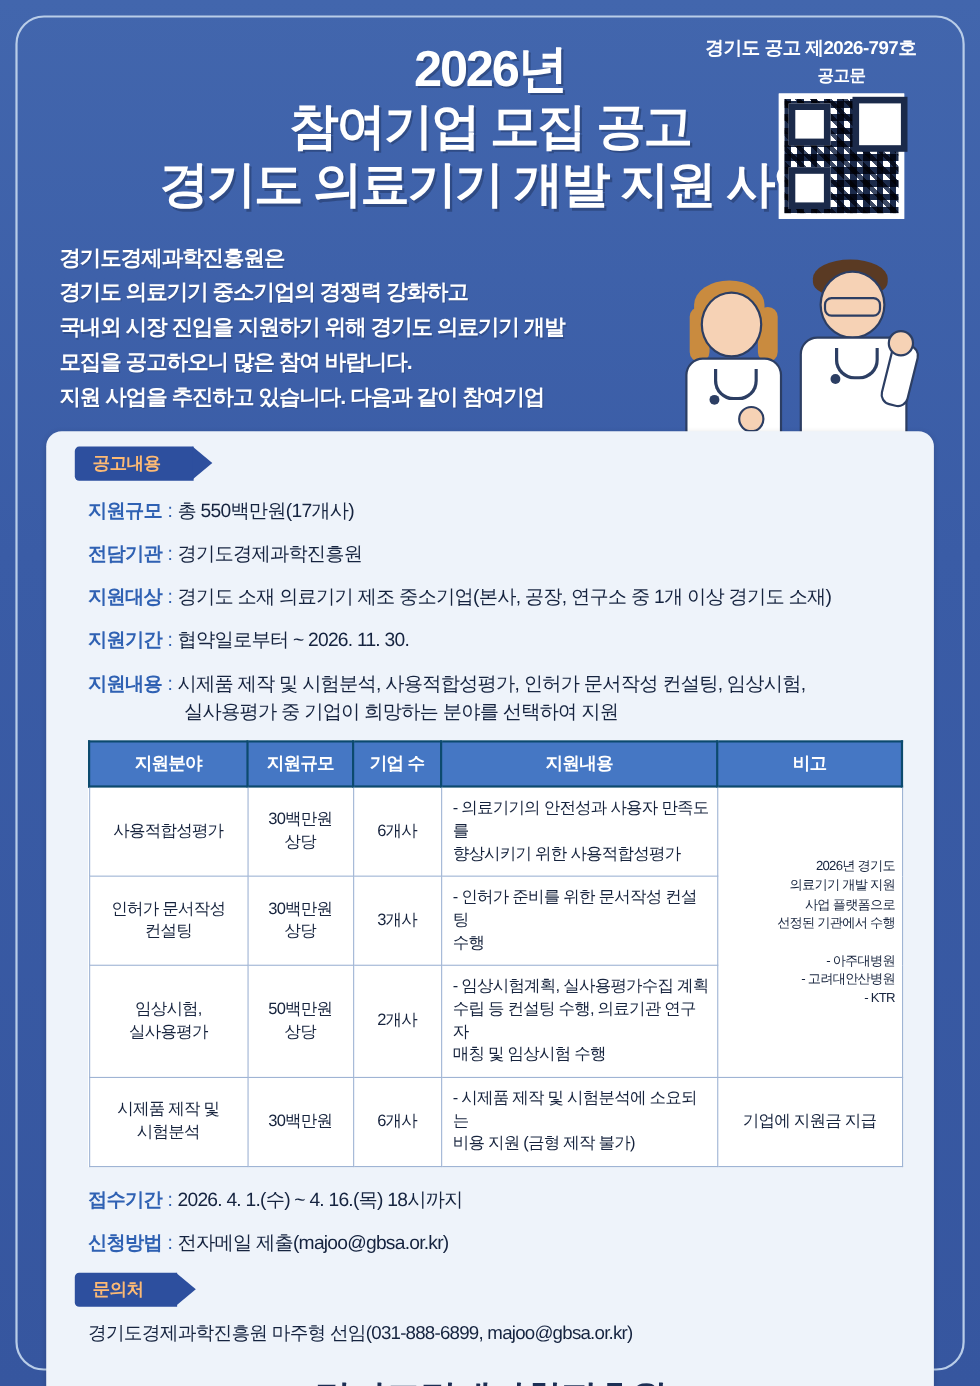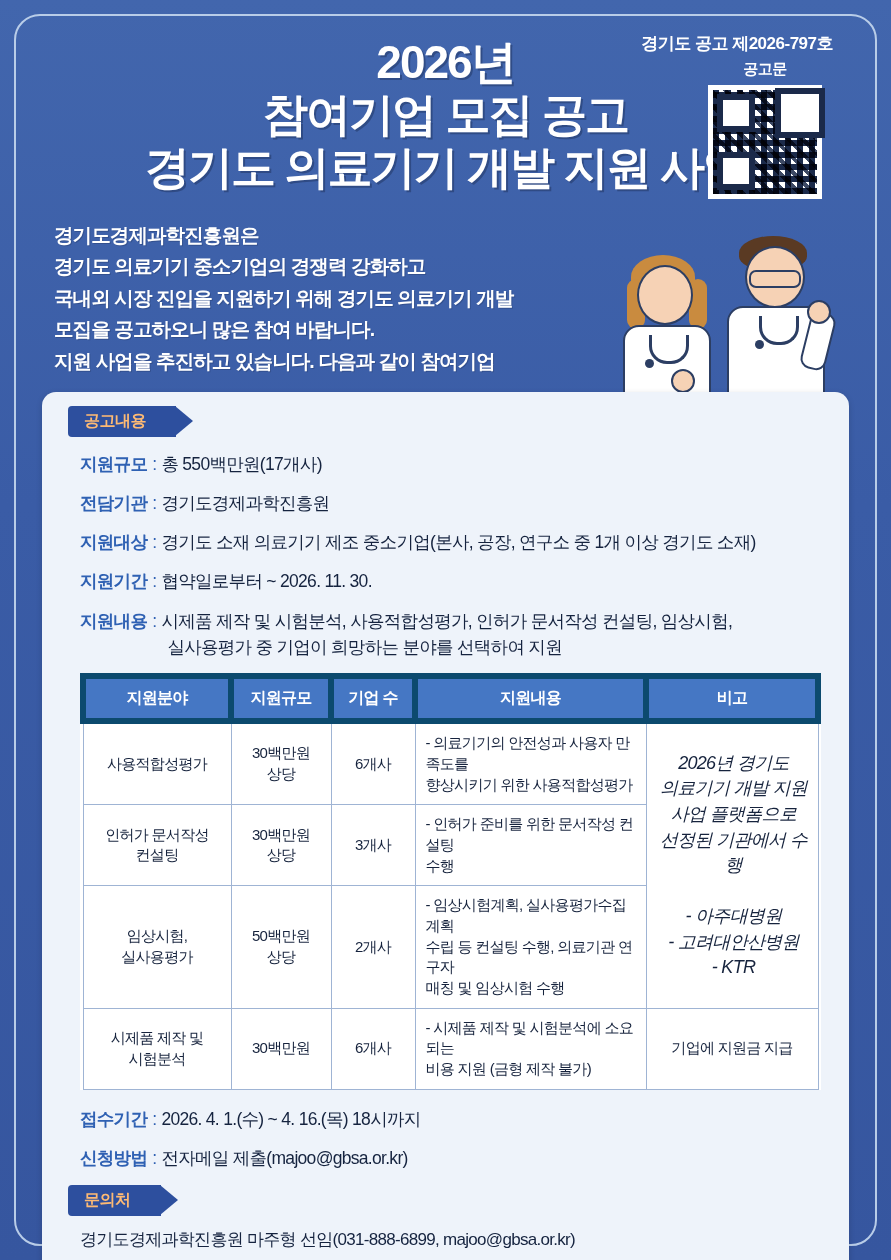--- a/index.html
+++ b/index.html
@@ -281,42 +281,41 @@
     border-collapse: collapse;
     width: 100%;
     background: #ffffff;
     font-size: 15px;
     letter-spacing: -0.7px;
   }
   table.support th {
     background: #4577c4;
     color: #ffffff;
     font-weight: bold;
-    border: 6px solid #0c4a6e;
+    border: 2px solid #0c4a6e;
     padding: 9px 4px;
     font-size: 16px;
   }
   table.support td {
     border: 1px solid #9fb4d4;
     padding: 9px 6px;
     text-align: center;
     color: #16233d;
     line-height: 1.38;
     vertical-align: middle;
   }
   table.support td.left {
     text-align: left;
     padding-left: 10px;
   }
   table.support td.note {
-    text-align: center;
+    text-align: right;
     padding-left: 9px;
-    font-size: 18px;
+    font-size: 12px;
     line-height: 1.42;
-    font-style: italic;
   }
 
   .after-table {
     margin: 16px 30px 0 38px;
   }
 
   
   .contact-block {
     margin-top: 14px;
   }

